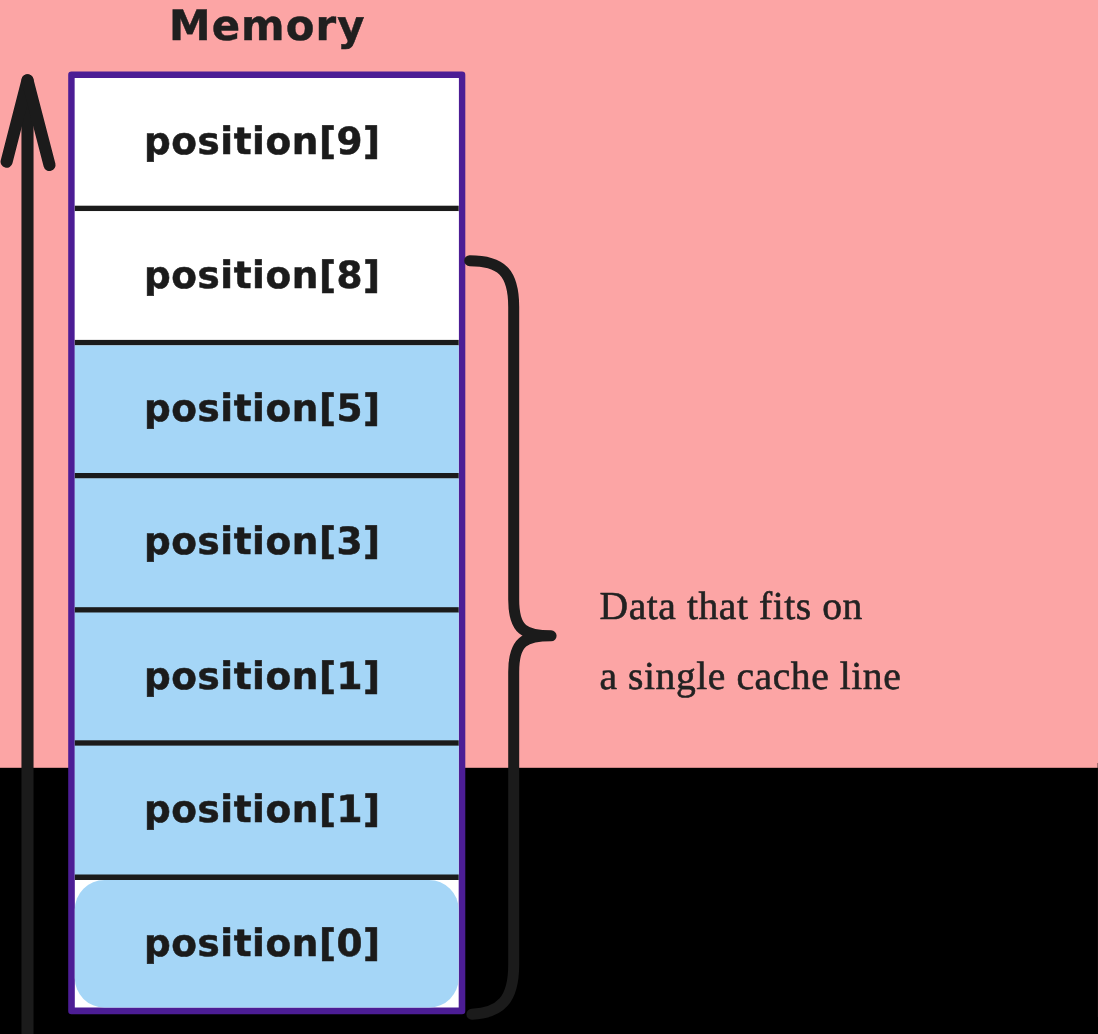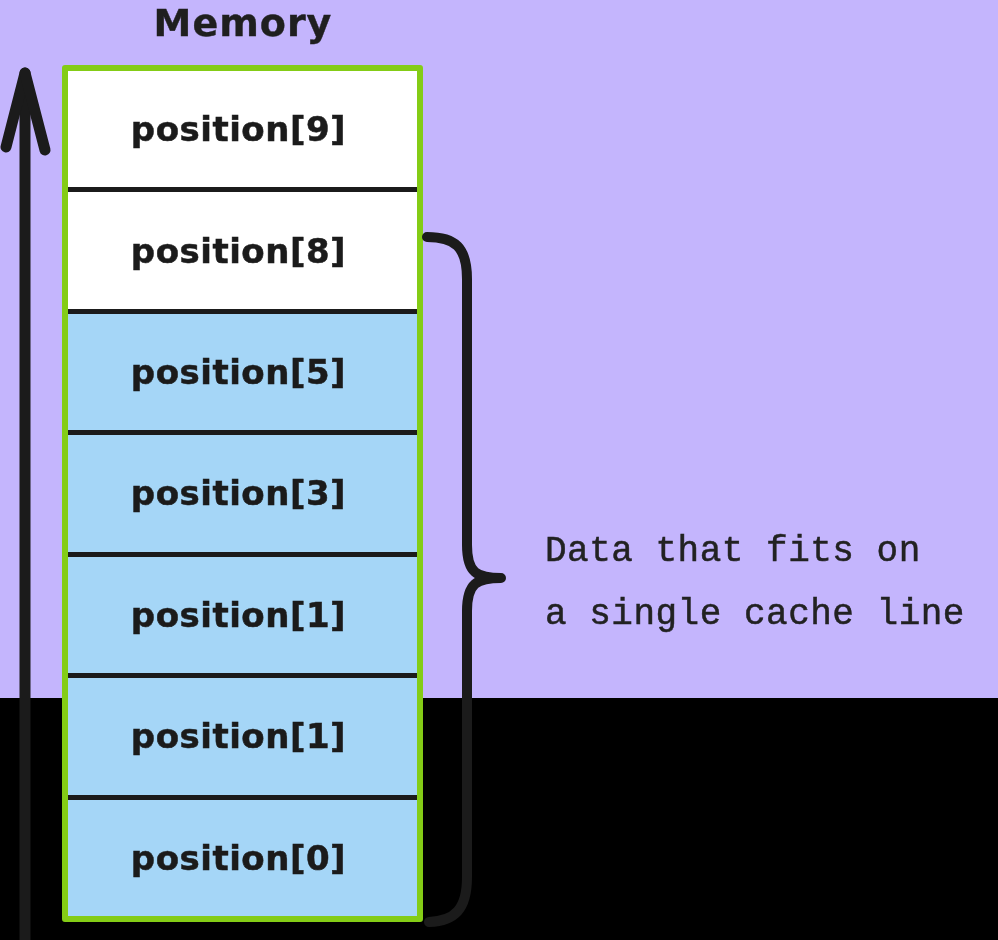--- a/index.html
+++ b/index.html
@@ -11,21 +11,21 @@
   body {
     width: 998px;
     height: 940px;
     overflow: hidden;
     font-family: "DejaVu Sans", sans-serif;
   }
   #stage {
     position: relative;
     width: 998px;
     height: 698px;
-    background: #c4b5fd;
+    background: #fca5a5;
   }
 
   
   #memory-title {
     position: absolute;
     left: 62px;
     top: -2px;
     width: 362px;
     text-align: center;
     color: #1f1f1f;
@@ -38,38 +38,39 @@
   }
 
   
   #memory-column {
     position: absolute;
     left: 62px;
     top: 65px;
     width: 361px;
     height: 857px;
     box-sizing: border-box;
-    border: 6px solid #84cc16;
+    border: 6px solid #4c1d95;
     border-radius: 3px;
     background: #ffffff;
     display: flex;
     flex-direction: column;
   }
   .mem-cell {
     flex: 1 1 0;
     position: relative;
     box-sizing: border-box;
     border-bottom: 5px solid #1b1b1b;
     display: flex;
     align-items: center;
     justify-content: center;
     background: #ffffff;
   }
   .mem-cell:last-child {
     border-bottom: none;
+    border-radius: 27px;
   }
   .mem-cell.cached {
     background: #a5d6f7;
   }
   .cell-label {
     color: #1b1b1b;
     font-family: "DejaVu Sans", sans-serif;
     font-size: 34px;
     font-weight: 700;
     letter-spacing: 0.5px;
@@ -98,21 +99,21 @@
     pointer-events: none;
   }
 
   
   #cache-caption {
     position: absolute;
     left: 545px;
     top: 520px;
     width: 450px;
     color: #222222;
-    font-family: Liberation Mono, monospace;
+    font-family: Liberation Serif, serif;
     font-size: 36px;
     font-weight: 400;
     line-height: 63px;
     letter-spacing: 0.5px;
     -webkit-text-stroke: 0.5px #222222;
   }
   #cache-caption .caption-line {
     display: block;
     white-space: nowrap;
   }

